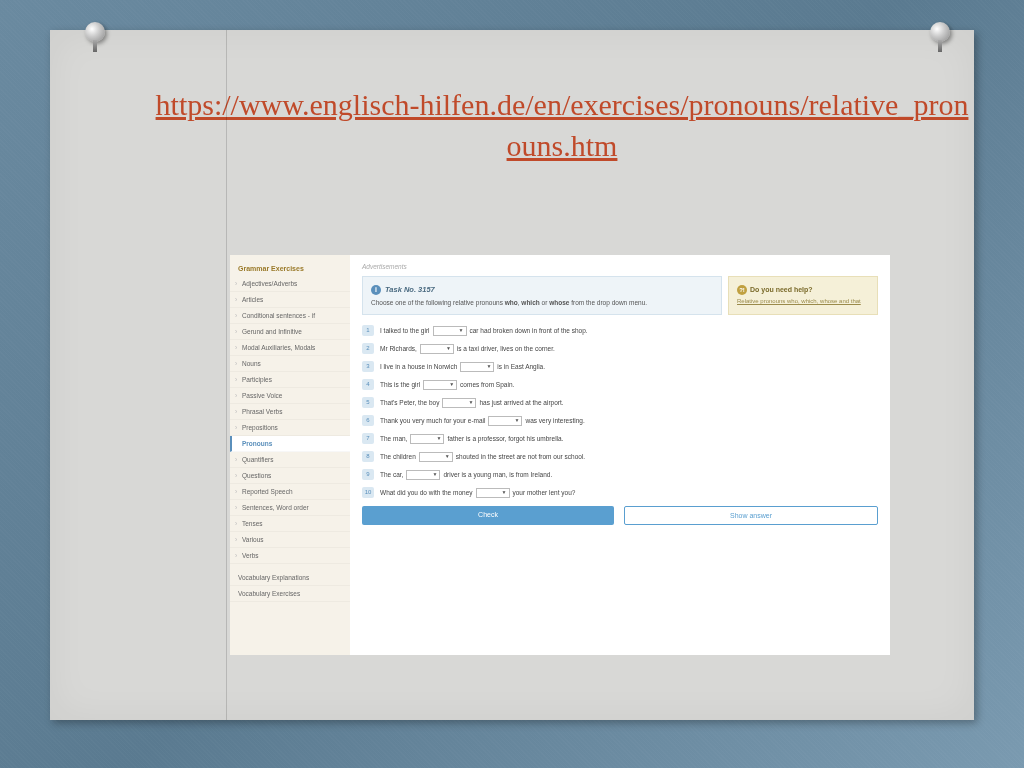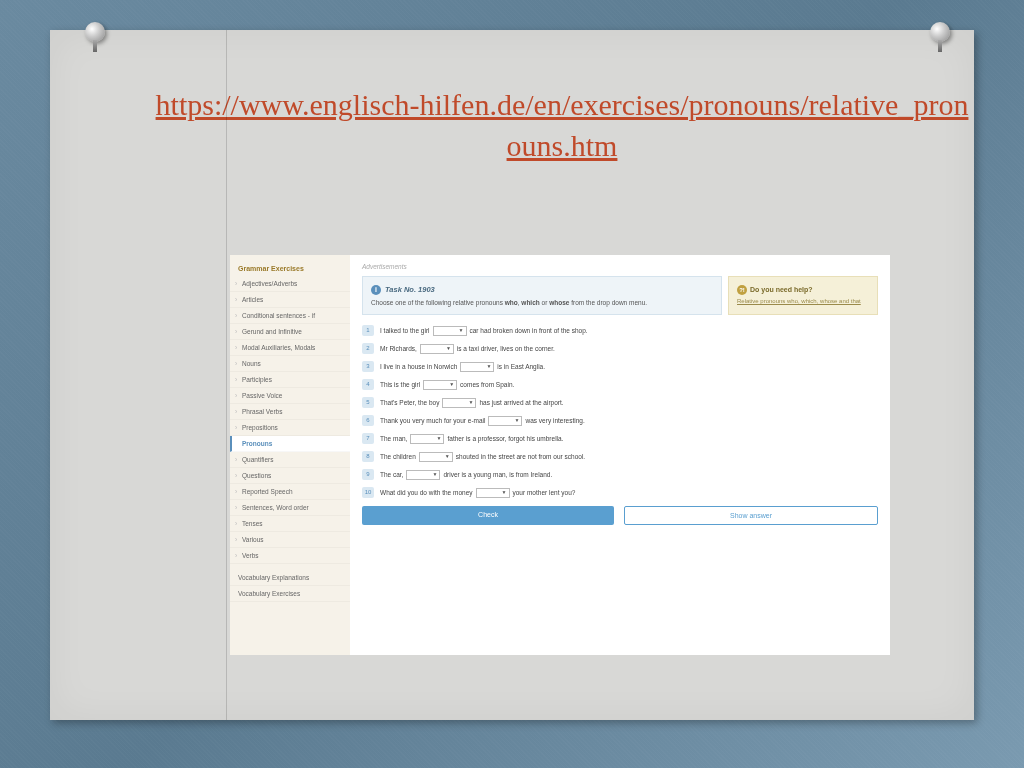--- a/index.html
+++ b/index.html
@@ -235,21 +235,21 @@
       <div id="sidebar-footer">
           <div class="sidebar-item plain">Vocabulary Explanations</div>
           <div class="sidebar-item plain">Vocabulary Exercises</div>
         </div>
     </div>
     <div class="main">
       <div class="ads-label">Advertisements</div>
       <div class="task-row">
         <div class="task-box">
           <div class="task-title">
-            <span class="info-icon">i</span><span>Task No. 1903</span>
+            <span class="info-icon">i</span><span>Task No. 3157</span>
           </div>
           <div class="task-desc">
             <span>Choose one of the following relative pronouns </span><b>who</b><span>, </span><b>which</b><span> or </span><b>whose</b><span> from the drop down menu.</span>
           </div>
         </div>
         <div class="help-box">
           <div class="help-title">
             <span class="help-icon">?!</span><span>Do you need help?</span>
           </div>
           <div class="help-link">Relative pronouns who, which, whose and that</div>

